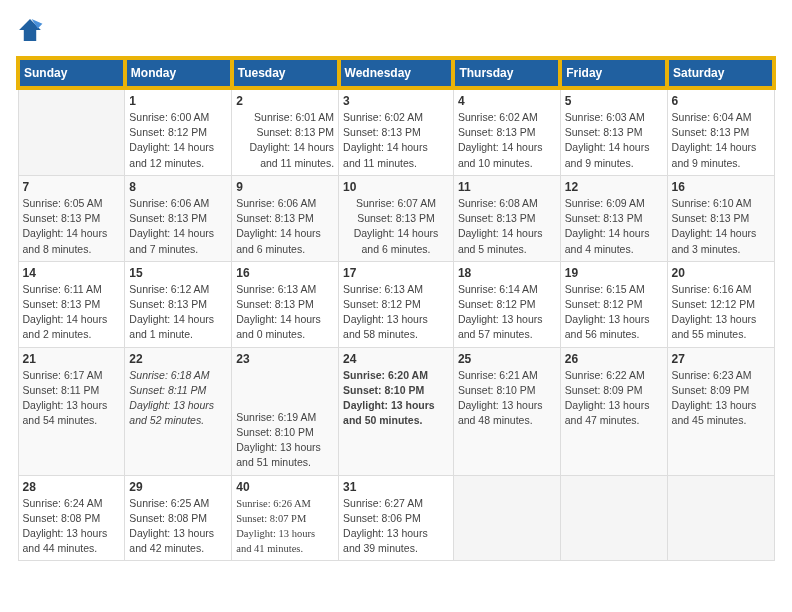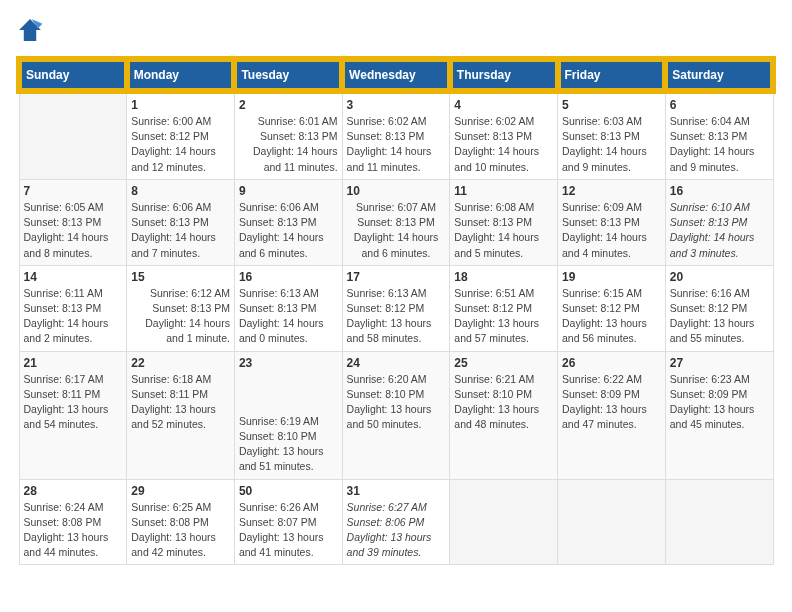--- a/index.html
+++ b/index.html
@@ -52,21 +52,21 @@
       border-collapse: collapse;
       font-size: 11px;
     }
     thead tr th {
       background-color: #2060a0;
       color: #fff;
       padding: 6px 4px;
       text-align: left;
       font-size: 12px;
       font-weight: bold;
-      border: 6px solid #eab308;
+      border: 4px solid #eab308;
     }
     tbody tr td {
       border: 1px solid #ddd;
       padding: 4px 4px;
       vertical-align: top;
       min-height: 80px;
       height: 85px;
       background: #fff;
     }
     tbody tr:nth-child(even) td {
@@ -204,102 +204,102 @@
         </td>
         <td>
           <span class="day-number">12</span>
           <div class="day-info" style="white-space: pre-line;">Sunrise: 6:09 AM
 Sunset: 8:13 PM
 Daylight: 14 hours
 and 4 minutes.</div>
         </td>
         <td>
           <span class="day-number">16</span>
-          <div class="day-info" style="white-space: pre-line; font-style: italic;">Sunrise: 6:10 AM
+          <div class="day-info" style="white-space: pre-line;">Sunrise: 6:10 AM
 Sunset: 8:13 PM
 Daylight: 14 hours
 and 3 minutes.</div>
         </td>
       </tr>
       <tr>
         <td>
           <span class="day-number">14</span>
           <div class="day-info" style="white-space: pre-line;">Sunrise: 6:11 AM
 Sunset: 8:13 PM
 Daylight: 14 hours
 and 2 minutes.</div>
         </td>
         <td>
           <span class="day-number">15</span>
-          <div class="day-info" style="white-space: pre-line; text-align: right;">Sunrise: 6:12 AM
+          <div class="day-info" style="white-space: pre-line;">Sunrise: 6:12 AM
 Sunset: 8:13 PM
 Daylight: 14 hours
 and 1 minute.</div>
         </td>
         <td>
           <span class="day-number">16</span>
           <div class="day-info" style="white-space: pre-line;">Sunrise: 6:13 AM
 Sunset: 8:13 PM
 Daylight: 14 hours
 and 0 minutes.</div>
         </td>
         <td>
           <span class="day-number">17</span>
           <div class="day-info" style="white-space: pre-line;">Sunrise: 6:13 AM
 Sunset: 8:12 PM
 Daylight: 13 hours
 and 58 minutes.</div>
         </td>
         <td>
           <span class="day-number">18</span>
-          <div class="day-info" style="white-space: pre-line;">Sunrise: 6:51 AM
+          <div class="day-info" style="white-space: pre-line;">Sunrise: 6:14 AM
 Sunset: 8:12 PM
 Daylight: 13 hours
 and 57 minutes.</div>
         </td>
         <td>
           <span class="day-number">19</span>
           <div class="day-info" style="white-space: pre-line;">Sunrise: 6:15 AM
 Sunset: 8:12 PM
 Daylight: 13 hours
 and 56 minutes.</div>
         </td>
         <td>
           <span class="day-number">20</span>
           <div class="day-info" style="white-space: pre-line;">Sunrise: 6:16 AM
-Sunset: 8:12 PM
+Sunset: 12:12 PM
 Daylight: 13 hours
 and 55 minutes.</div>
         </td>
       </tr>
       <tr>
         <td>
           <span class="day-number">21</span>
           <div class="day-info" style="white-space: pre-line;">Sunrise: 6:17 AM
 Sunset: 8:11 PM
 Daylight: 13 hours
 and 54 minutes.</div>
         </td>
         <td>
           <span class="day-number">22</span>
-          <div class="day-info" style="white-space: pre-line;">Sunrise: 6:18 AM
+          <div class="day-info" style="white-space: pre-line; font-style: italic;">Sunrise: 6:18 AM
 Sunset: 8:11 PM
 Daylight: 13 hours
 and 52 minutes.</div>
         </td>
         <td>
           <span class="day-number">23</span>
           <div class="day-info" style="white-space: pre-line; margin-top: 44px;">Sunrise: 6:19 AM
 Sunset: 8:10 PM
 Daylight: 13 hours
 and 51 minutes.</div>
         </td>
         <td>
           <span class="day-number">24</span>
-          <div class="day-info" style="white-space: pre-line;">Sunrise: 6:20 AM
+          <div class="day-info" style="white-space: pre-line; font-weight: bold;">Sunrise: 6:20 AM
 Sunset: 8:10 PM
 Daylight: 13 hours
 and 50 minutes.</div>
         </td>
         <td>
           <span class="day-number">25</span>
           <div class="day-info" style="white-space: pre-line;">Sunrise: 6:21 AM
 Sunset: 8:10 PM
 Daylight: 13 hours
 and 48 minutes.</div>
@@ -328,29 +328,29 @@
 and 44 minutes.</div>
         </td>
         <td>
           <span class="day-number">29</span>
           <div class="day-info" style="white-space: pre-line;">Sunrise: 6:25 AM
 Sunset: 8:08 PM
 Daylight: 13 hours
 and 42 minutes.</div>
         </td>
         <td>
-          <span class="day-number">50</span>
-          <div class="day-info" style="white-space: pre-line;">Sunrise: 6:26 AM
+          <span class="day-number">40</span>
+          <div class="day-info" style="white-space: pre-line; font-family: Liberation Serif, serif;">Sunrise: 6:26 AM
 Sunset: 8:07 PM
 Daylight: 13 hours
 and 41 minutes.</div>
         </td>
         <td>
           <span class="day-number">31</span>
-          <div class="day-info" style="white-space: pre-line; font-style: italic;">Sunrise: 6:27 AM
+          <div class="day-info" style="white-space: pre-line;">Sunrise: 6:27 AM
 Sunset: 8:06 PM
 Daylight: 13 hours
 and 39 minutes.</div>
         </td>
         <td class="empty-cell"></td>
         <td class="empty-cell"></td>
         <td class="empty-cell"></td>
       </tr>
     </tbody>
 </table>

